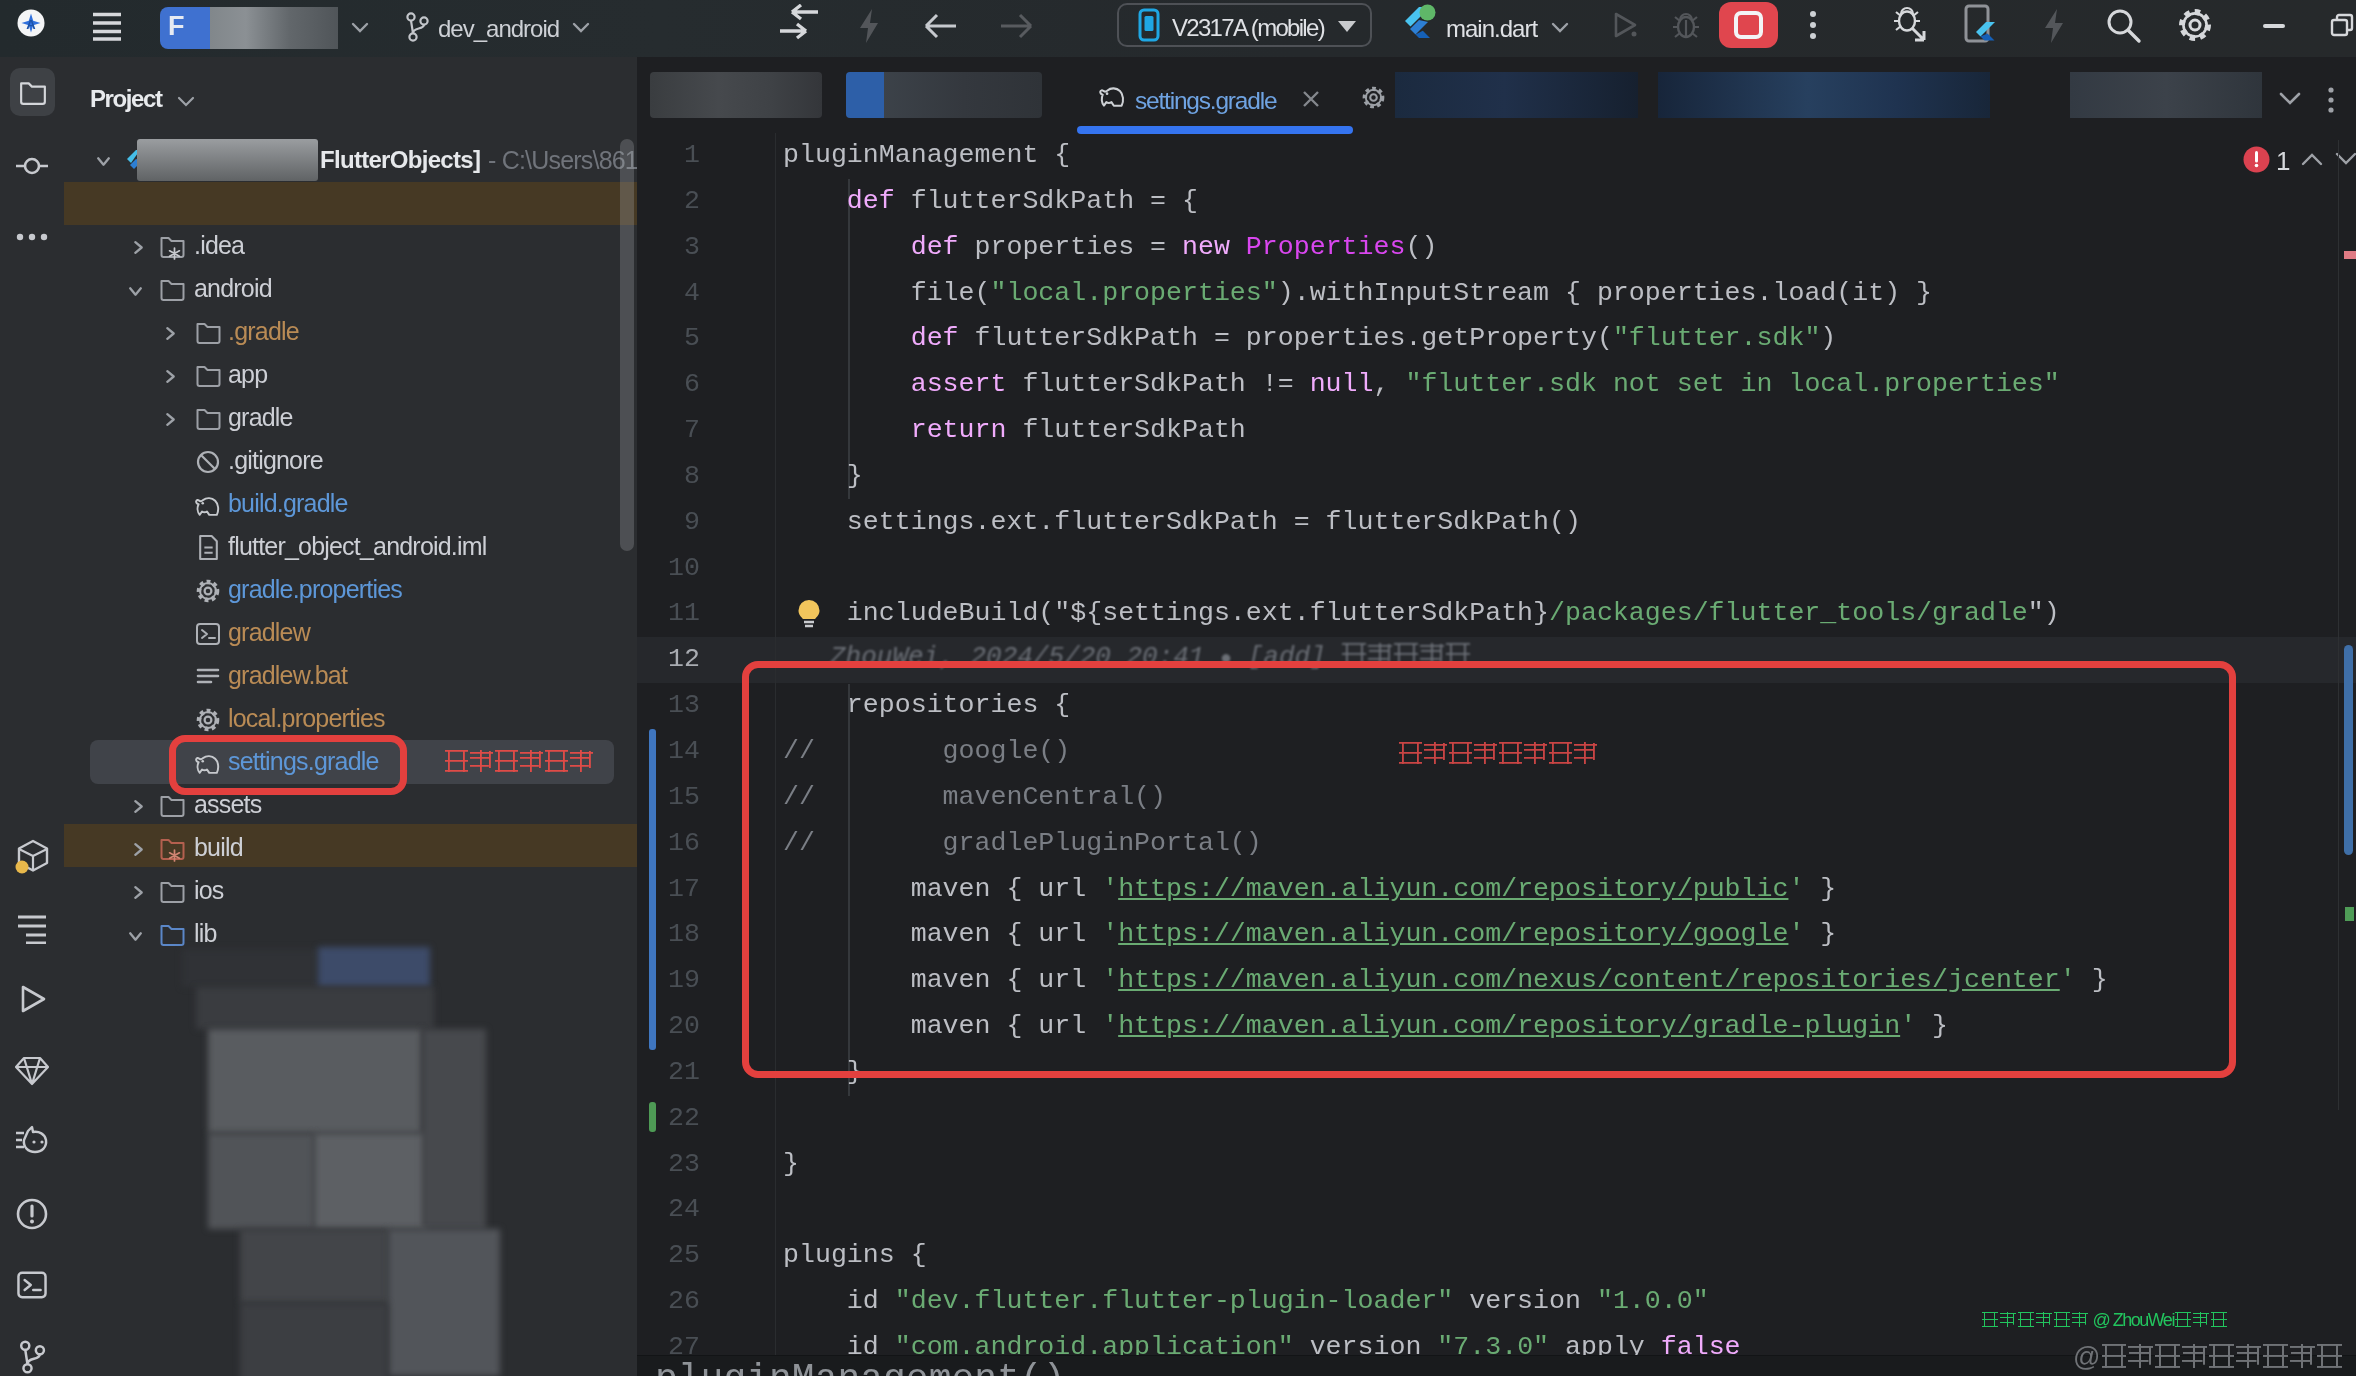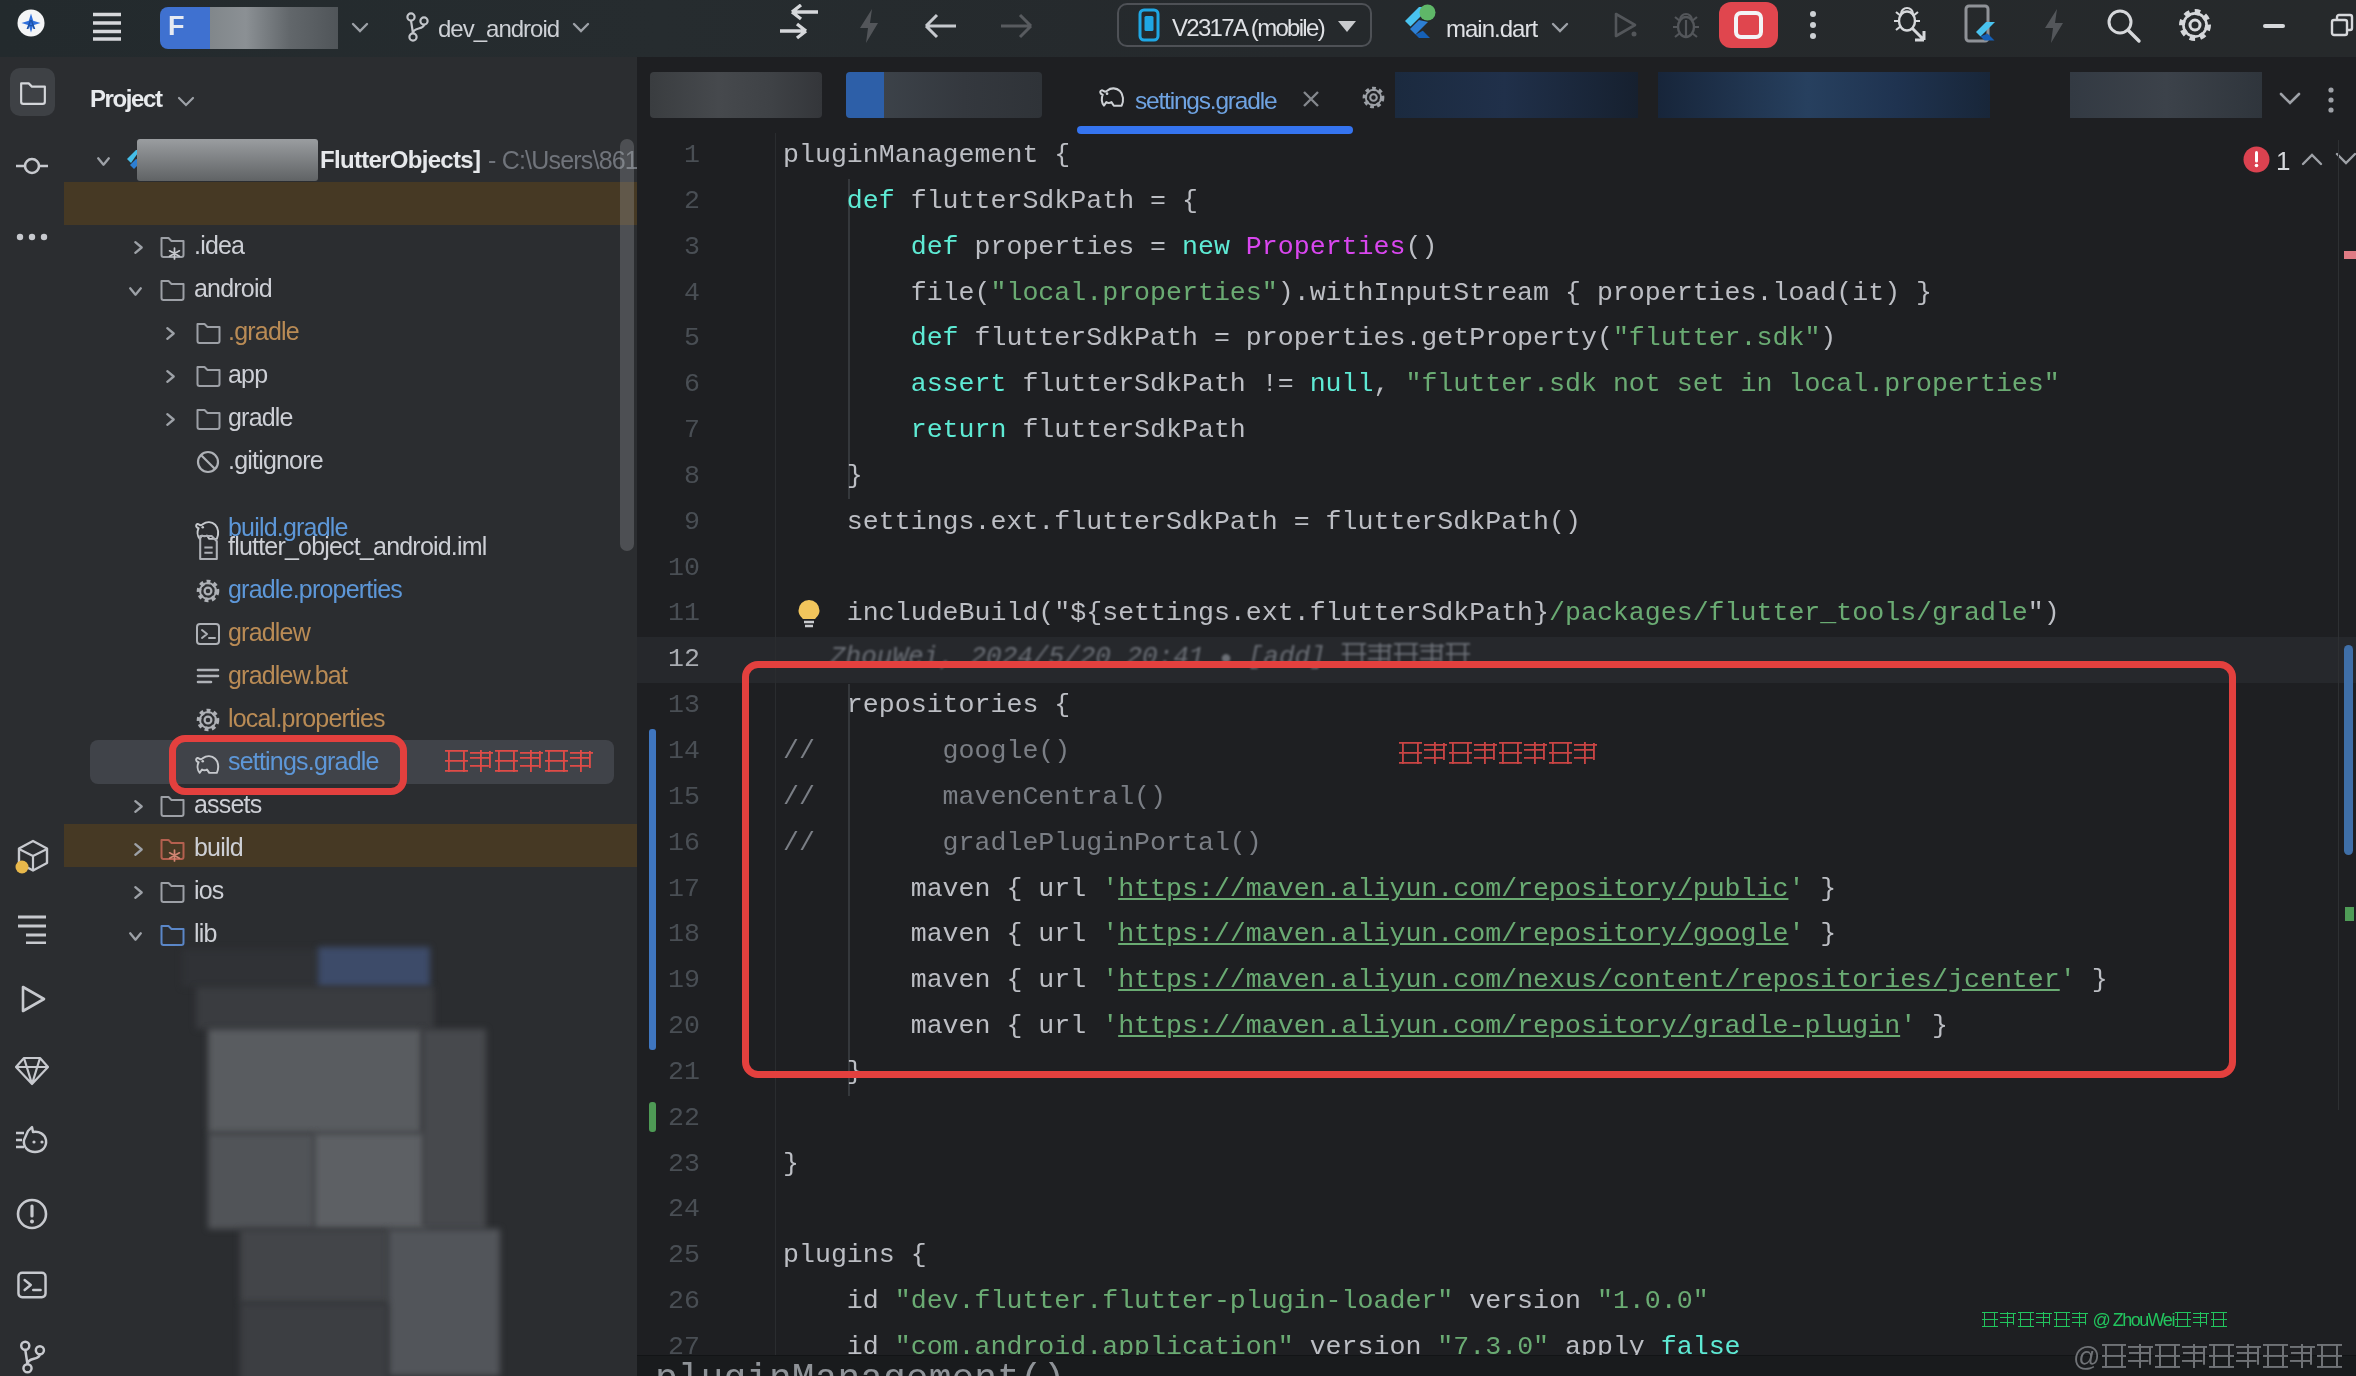--- a/index.html
+++ b/index.html
@@ -1,21 +1,21 @@
 <!DOCTYPE html>
 <html><head><meta charset="utf-8">
 <style>
 *{margin:0;padding:0;box-sizing:border-box}
 html,body{width:2356px;height:1376px;overflow:hidden;background:#1E1F22;font-family:"Liberation Sans",sans-serif;position:relative}
 .abs{position:absolute}
 svg{display:block}
 
 #code{position:absolute;left:783px;top:133px;font-family:"Liberation Mono",monospace;font-size:26.6px;line-height:45.85px;color:#BCBEC4;white-space:pre}
 #gutter{position:absolute;left:560px;top:133px;width:140px;text-align:right;font-family:"Liberation Mono",monospace;font-size:26.6px;line-height:45.85px;color:#494E54;white-space:pre}
-.k{color:#5eead4}.s{color:#6AAB73}.c{color:#7A7E85}.cl{color:#d946ef}
+.k{color:#f0abfc}.s{color:#6AAB73}.c{color:#7A7E85}.cl{color:#d946ef}
 .u{text-decoration:underline}
 .cur{color:#A9ACB2}
 
 .cj{display:inline-block;width:.92em;height:.88em;margin:0 .04em;vertical-align:-.08em;
 background:
  linear-gradient(currentColor,currentColor) 0 0/100% 8% no-repeat,
  linear-gradient(currentColor,currentColor) 0 48%/100% 8% no-repeat,
  linear-gradient(currentColor,currentColor) 0 100%/100% 8% no-repeat,
  linear-gradient(currentColor,currentColor) 15% 0/8% 100% no-repeat,
  linear-gradient(currentColor,currentColor) 83% 0/8% 100% no-repeat}
@@ -322,21 +322,21 @@
         <use href="#i-folder"></use>
       </svg>
       <span class="abs" style="left:164px;top:6px">gradle</span>
     </div>
  <div class="row" style="top:383px">
       <svg class="abs" style="left:131px;top:9px;color:#AEB1B6" width="26" height="26" viewBox="0 0 26 26">
         <use href="#i-ban"></use>
       </svg>
       <span class="abs" style="left:164px;top:6px">.gitignore</span>
     </div>
- <div class="row" style="top:450px">
+ <div class="row" style="top:426px">
       <svg class="abs" style="left:129px;top:10px;color:#C6C9CD" width="29" height="25" viewBox="0 0 28 24">
         <use href="#i-gradle"></use>
       </svg>
       <span class="abs bl" style="left:164px;top:6px">build.gradle</span>
     </div>
  <div class="row" style="top:469px">
       <svg class="abs" style="left:132px;top:8px;color:#AEB1B6" width="25" height="27" viewBox="0 0 24 26">
         <use href="#i-file"></use>
       </svg>
       <span class="abs" style="left:164px;top:6px">flutter_object_android.iml</span>

